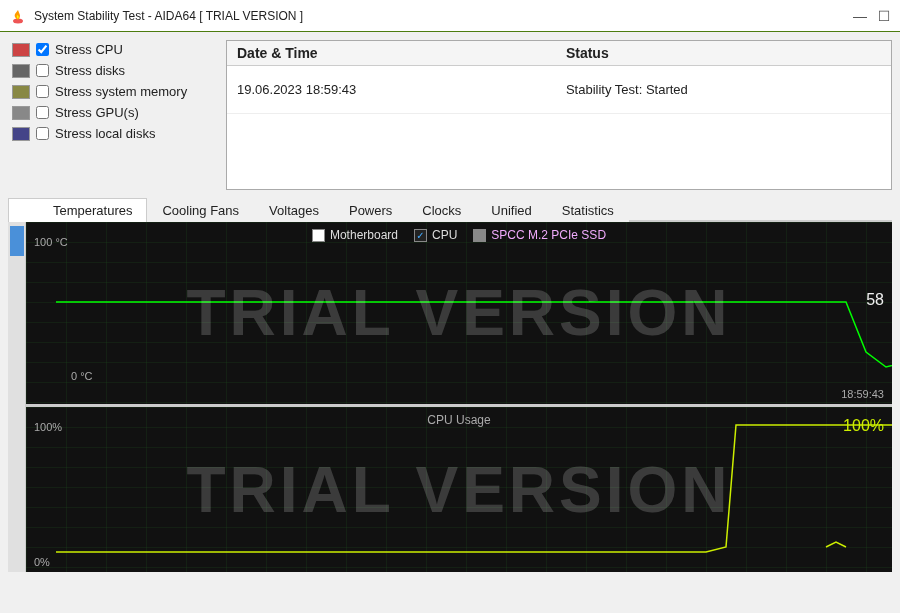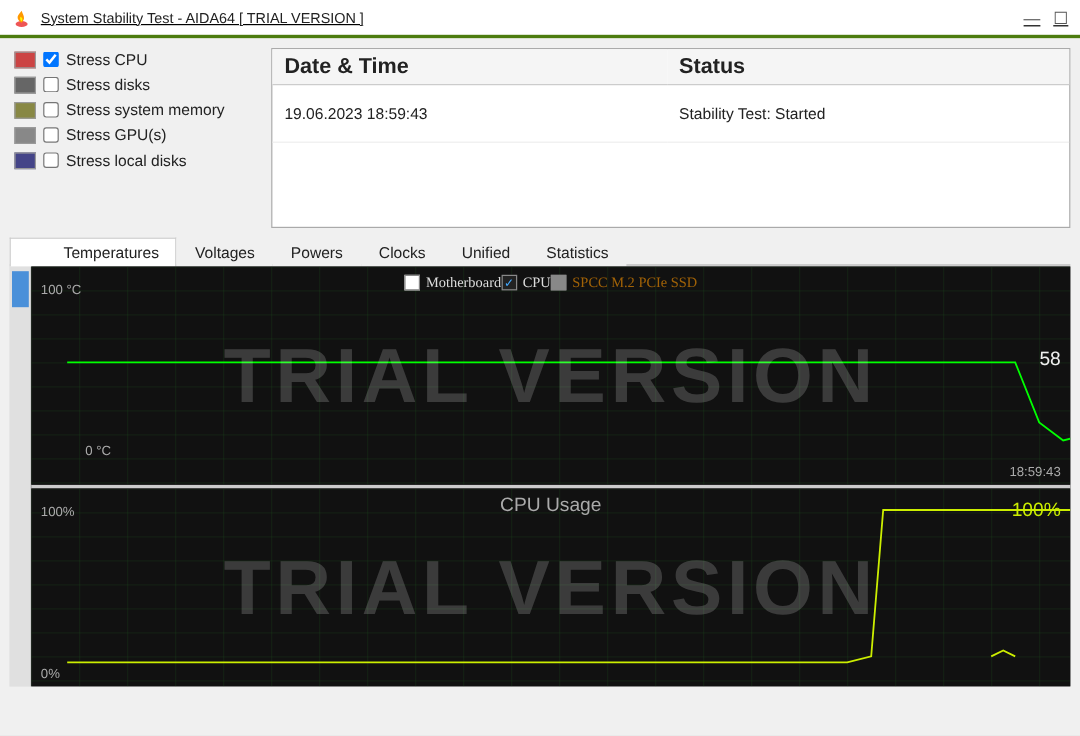--- a/index.html
+++ b/index.html
@@ -13,23 +13,22 @@
       user-select: none;
     }
 
     
     .title-bar {
       background: #fff;
       height: 32px;
       display: flex;
       align-items: center;
       padding: 12px 10px;
-      border-bottom: 3px solid #4d7c0f;
+      border-bottom: 1px solid #4d7c0f;
       justify-content: space-between;
-      text-decoration: underline;
     }
     .title-bar-left {
       display: flex;
       align-items: center;
       gap: 8px;
     }
     .title-bar-text {
       font-size: 12px;
       color: #222;
     }
@@ -94,21 +93,21 @@
     }
     .log-table {
       width: 100%;
       border-collapse: collapse;
     }
     .log-table th {
       background: #f5f5f5;
       border-bottom: 1px solid #ccc;
       padding: 4px 10px;
       text-align: left;
-      font-size: 18px;
+      font-size: 14px;
       font-weight: 600;
       color: #222;
     }
     .log-table td {
       padding: 16px 10px;
       font-size: 13px;
       color: #222;
       border-bottom: 1px solid #eee;
     }
 
@@ -160,22 +159,22 @@
     }
 
     
     .chart-legend {
       position: absolute;
       top: 6px;
       left: 0;
       right: 0;
       display: flex;
       justify-content: center;
+      gap: 16px;
       z-index: 10;
-      font-family: Liberation Serif, serif;
     }
     .legend-item {
       display: flex;
       align-items: center;
       gap: 5px;
       color: #ddd;
       font-size: 12px;
     }
 
     
@@ -254,21 +253,21 @@
     }
 
     
     .chart-title {
       position: absolute;
       top: 6px;
       left: 0;
       right: 0;
       text-align: center;
       color: #aaa;
-      font-size: 16px;
+      font-size: 12px;
       z-index: 10;
     }
   </style>
 </head>
 <body>
 
 <div class="title-bar">
   <div class="title-bar-left">
 
     <svg width="16" height="16" viewBox="0 0 16 16">
@@ -330,20 +329,21 @@
               <td>Stability Test: Started</td>
             </tr>
           </tbody>
       </table>
     </div>
   </div>
 
   <div class="tabs-bar">
 
   <div class="tab active">Temperatures</div>
+      <div class="tab">Cooling Fans</div>
       <div class="tab">Voltages</div>
       <div class="tab">Powers</div>
       <div class="tab">Clocks</div>
       <div class="tab">Unified</div>
       <div class="tab">Statistics</div>
     </div>
 
   <div class="charts-area">
     <div class="charts-row">
 
@@ -360,21 +360,21 @@
                 <span style="color: rgb(221, 221, 221);">Motherboard</span>
               </div>
               <div class="legend-item">
                 <div style="width: 13px; height: 13px; border: 1px solid rgb(136, 136, 136); background: rgb(34, 34, 34); display: flex; align-items: center; justify-content: center;">
                   <span style="color:#4af;font-size:10px;">✓</span>
                 </div>
                 <span style="color: rgb(221, 221, 221);">CPU</span>
               </div>
               <div class="legend-item">
                 <div style="width: 13px; height: 13px; border: 1px solid rgb(136, 136, 136); background: rgb(136, 136, 136); display: flex; align-items: center; justify-content: center;"></div>
-                <span style="color: #a16207;">SPCC M.2 PCIe SSD</span>
+                <span style="color: #f0abfc;">SPCC M.2 PCIe SSD</span>
               </div>
             </div>
 
           <svg class="chart-svg" xmlns="http://www.w3.org/2000/svg">
 
             <defs>
               <pattern id="grid1" width="40" height="20" patternUnits="userSpaceOnUse">
                 <path d="M 40 0 L 0 0 0 20" fill="none" stroke="#1a4a1a" stroke-width="0.5"></path>
               </pattern>
             </defs>

